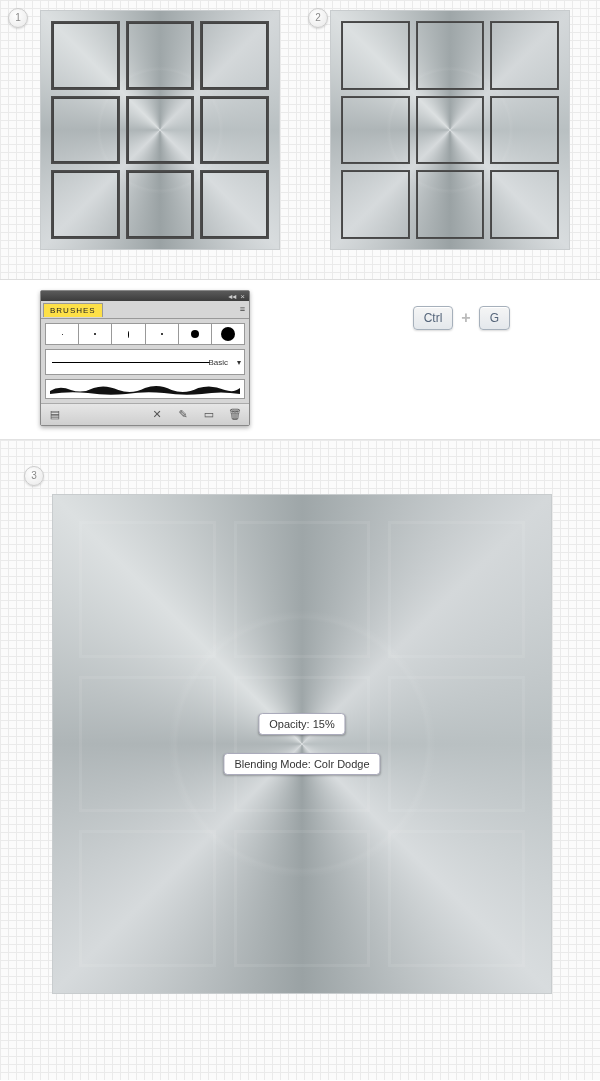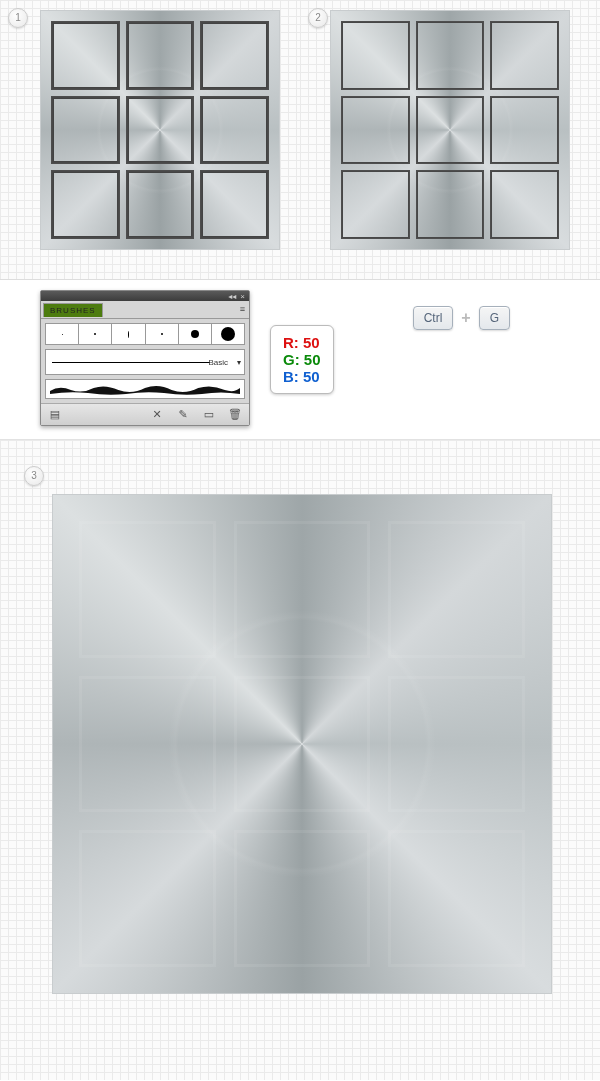--- a/index.html
+++ b/index.html
@@ -70,21 +70,21 @@
   .panel-top {
     height: 10px; background: linear-gradient(#5a5a5a,#3c3c3c);
     display: flex; justify-content: flex-end; align-items: center; padding: 0 4px; gap: 4px;
   }
   .panel-top .arr { color: #ccc; font-size: 8px; }
   .panel-tab {
     height: 18px; background: #d6d6d6; display: flex; align-items: center;
     border-bottom: 1px solid #999; position: relative;
   }
   .panel-tab span.tabname {
-    background: #4d7c0f; border: 1px solid #999; border-bottom: none;
+    background: #fde047; border: 1px solid #999; border-bottom: none;
     padding: 2px 6px; font-size: 8px; letter-spacing: 1px; margin-left: 2px;
   }
   .panel-tab .menu { position: absolute; right: 4px; top: 3px; font-size: 9px; color: #444; }
 
   .swatch-row { display: flex; border: 1px solid #999; margin: 4px; background: #fff; height: 22px; }
   .swatch { flex: 1; border-right: 1px solid #999; display: flex; align-items: center; justify-content: center; }
   .swatch:last-child { border-right: none; }
   .dot { background:#000; border-radius:50%; }
   .d1 { width:1px; height:1px; }
   .d2 { width:2px; height:2px; }
@@ -234,25 +234,20 @@
       <span class="ico">▤</span>
       <div class="group">
         <span class="ico">✕</span>
         <span class="ico">✎</span>
         <span class="ico">▭</span>
         <span class="ico">🗑</span>
       </div>
     </div>
   </div>
 
-  <div class="rgb-box">
-    <div class="r">R: 50</div>
-    <div class="g">G: 50</div>
-    <div class="b">B: 50</div>
-  </div>
 
   <div class="keys">
     <span class="key">Ctrl</span>
     <span class="plus">+</span>
     <span class="key">G</span>
   </div>
 </div>
 
 <div class="row-bot grid-bg">
   <div class="step-badge">3</div>
@@ -262,15 +257,19 @@
         <div class="tile-light"></div>
         <div class="tile-light"></div>
         <div class="tile-light"></div>
         <div class="tile-light"></div>
         <div class="tile-light"></div>
         <div class="tile-light"></div>
         <div class="tile-light"></div>
         <div class="tile-light"></div>
         <div class="tile-light"></div>
       </div>
+      <div class="pills">
+        <div class="pill">Opacity: 15%</div><br>
+        <div class="pill row2">Blending Mode: Colr Dodge</div>
+      </div>
     </div>
   </div>
 </div>
 
 </body></html>

